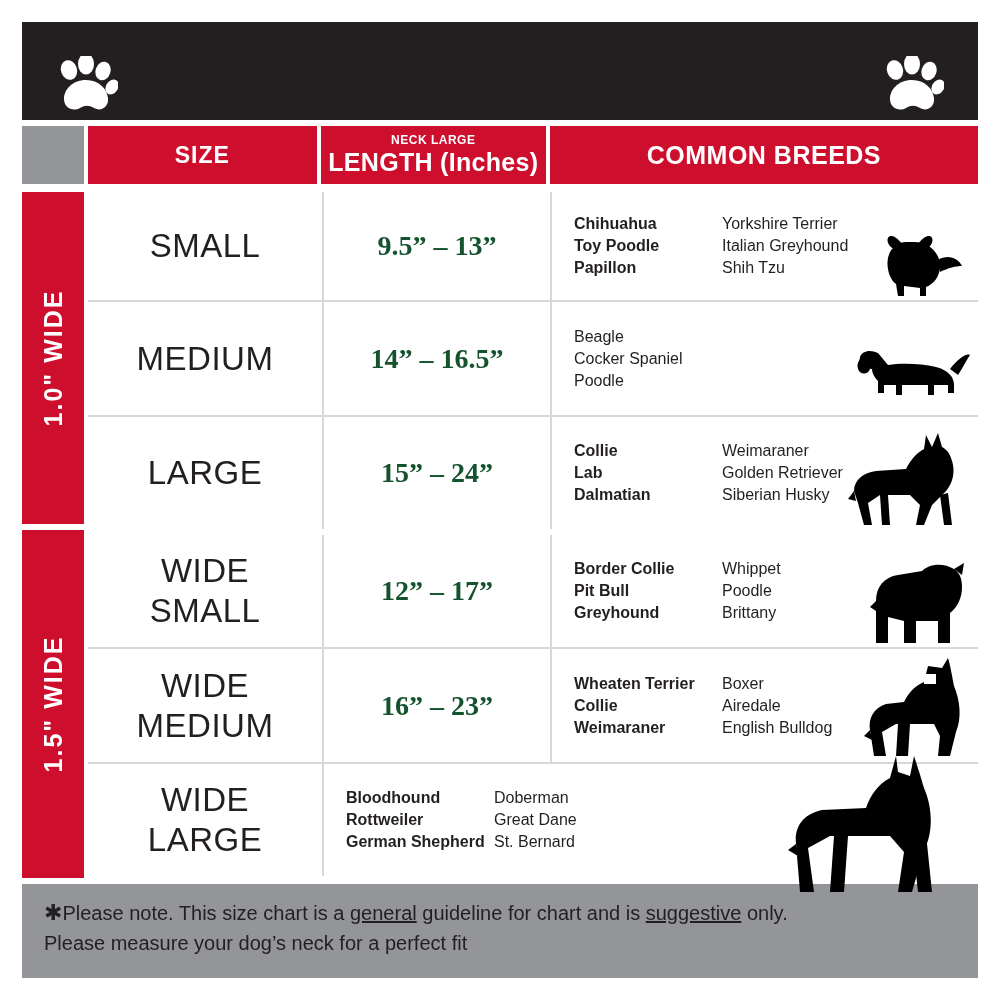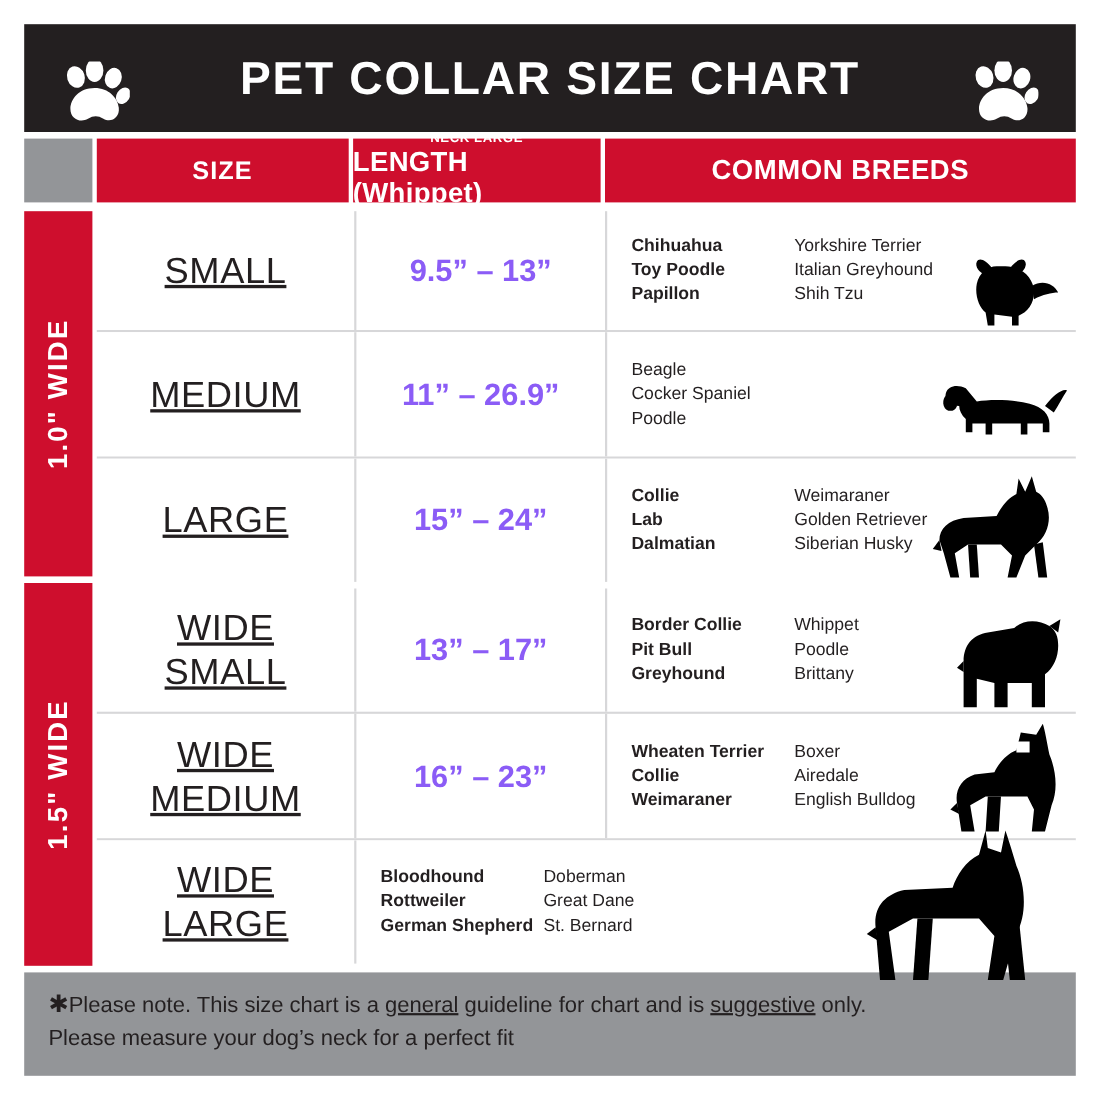--- a/index.html
+++ b/index.html
@@ -134,31 +134,31 @@
     width: 234px;
     display: flex;
     align-items: center;
     justify-content: center;
     flex-direction: column;
     font-size: 33px;
     letter-spacing: 0.5px;
     color: #231f20;
     text-align: center;
     line-height: 40px;
-    text-decoration: underline;
   }
   .cell-len {
     width: 226px;
     display: flex;
     align-items: center;
     justify-content: center;
     font-size: 28px;
     font-weight: bold;
-    color: #8b5cf6;
+    color: #14532d;
     border-left: 2px solid #d7d7d9;
+    font-family: Liberation Serif, serif;
   }
   .cell-breeds {
     flex: 1;
     border-left: 2px solid #d7d7d9;
     display: flex;
     align-items: center;
     position: relative;
     padding-left: 22px;
     box-sizing: border-box;
   }
@@ -210,36 +210,35 @@
 <div class="chart">
 
   <div class="header">
     <svg class="paw left" viewBox="0 0 62 58">
       <ellipse cx="13" cy="14" rx="8" ry="10" fill="#ffffff" transform="rotate(-18 13 14)"></ellipse>
       <ellipse cx="30" cy="8" rx="8" ry="10.5" fill="#ffffff"></ellipse>
       <ellipse cx="47" cy="15" rx="7.5" ry="9.5" fill="#ffffff" transform="rotate(18 47 15)"></ellipse>
       <ellipse cx="56" cy="31" rx="6" ry="8" fill="#ffffff" transform="rotate(32 56 31)"></ellipse>
       <path d="M30 24 C16 24 8 34 8 43 C8 52 17 56 24 52 C29 49 33 49 38 52 C45 56 53 51 52 42 C51 33 43 24 30 24 Z" fill="#ffffff"></path>
     </svg>
-    <div class="header-title">PET COLLAR SIZE CHART</div>
     <svg class="paw right" viewBox="0 0 62 58">
       <ellipse cx="13" cy="14" rx="8" ry="10" fill="#ffffff" transform="rotate(-18 13 14)"></ellipse>
       <ellipse cx="30" cy="8" rx="8" ry="10.5" fill="#ffffff"></ellipse>
       <ellipse cx="47" cy="15" rx="7.5" ry="9.5" fill="#ffffff" transform="rotate(18 47 15)"></ellipse>
       <ellipse cx="56" cy="31" rx="6" ry="8" fill="#ffffff" transform="rotate(32 56 31)"></ellipse>
       <path d="M30 24 C16 24 8 34 8 43 C8 52 17 56 24 52 C29 49 33 49 38 52 C45 56 53 51 52 42 C51 33 43 24 30 24 Z" fill="#ffffff"></path>
     </svg>
   </div>
 
   <div class="colhead">
     <div class="c-corner"></div>
     <div class="c c-size">SIZE</div>
     <div class="c c-length">
       <div class="neck-small">NECK LARGE</div>
-      <div class="len-main">LENGTH (Whippet)</div>
+      <div class="len-main">LENGTH (Inches)</div>
     </div>
     <div class="c c-breeds">COMMON BREEDS</div>
   </div>
 
   <div class="sidebar" id="sidebar-1">
     <span>1.0" WIDE</span>
   </div>
   <div class="sidebar" id="sidebar-2">
     <span>1.5" WIDE</span>
   </div>
@@ -262,21 +261,21 @@
             <path d="M26 22 C20 14 14 12 12 16 C10 20 14 26 20 28 Z" fill="#000000"></path>
             <path d="M42 22 C48 14 54 12 56 16 C58 20 54 26 48 28 Z" fill="#000000"></path>
             <path d="M62 38 C72 32 82 36 86 44 C80 44 72 46 64 50 Z" fill="#000000"></path>
           </svg>
         </div>
       </div>
     </div>
 
     <div class="row" style="height:113px">
       <div class="cell-size">MEDIUM</div>
-      <div class="cell-len">11” – 26.9”</div>
+      <div class="cell-len">14” – 16.5”</div>
       <div class="cell-breeds">
         <div class="breed-col col2" style="white-space:pre-line">Beagle
 Cocker Spaniel
 Poodle</div>
         <div class="silo">
           <svg width="118" height="80" viewBox="0 0 118 80">
             <path d="M18 34 C10 34 4 28 6 22 C8 16 16 14 24 18 L34 30 C46 28 66 28 82 32 C94 35 100 42 100 50 L100 58 L94 58 L94 50 L80 50 L80 60 L74 60 L74 50 L48 50 L48 60 L42 60 L42 50 L30 50 L30 58 L24 58 L24 46 C20 42 18 38 18 34 Z" fill="#000000"></path>
             <path d="M12 22 C6 22 2 28 4 34 C6 40 14 40 16 34 Z" fill="#000000"></path>
             <path d="M96 34 C104 24 112 18 116 20 C112 26 108 34 104 40 Z" fill="#000000"></path>
           </svg>
@@ -303,21 +302,21 @@
           </svg>
         </div>
       </div>
     </div>
 
     <div class="grp-gap"></div>
 
     <div class="row" style="height:112px">
       <div class="cell-size" style="white-space:pre-line">WIDE
 SMALL</div>
-      <div class="cell-len">13” – 17”</div>
+      <div class="cell-len">12” – 17”</div>
       <div class="cell-breeds">
         <div class="breed-col col1" style="white-space:pre-line">Border Collie
 Pit Bull
 Greyhound</div>
         <div class="breed-col col2" style="white-space:pre-line">Whippet
 Poodle
 Brittany</div>
         <div class="silo">
           <svg width="104" height="96" viewBox="0 0 104 96">
             <path d="M86 18 C76 12 62 12 54 20 L30 24 C16 26 8 36 8 50 L8 92 L20 92 L20 66 L36 70 L70 70 L70 92 L82 92 L82 62 C90 56 94 46 94 36 C94 28 92 22 86 18 Z" fill="#000000"></path>

